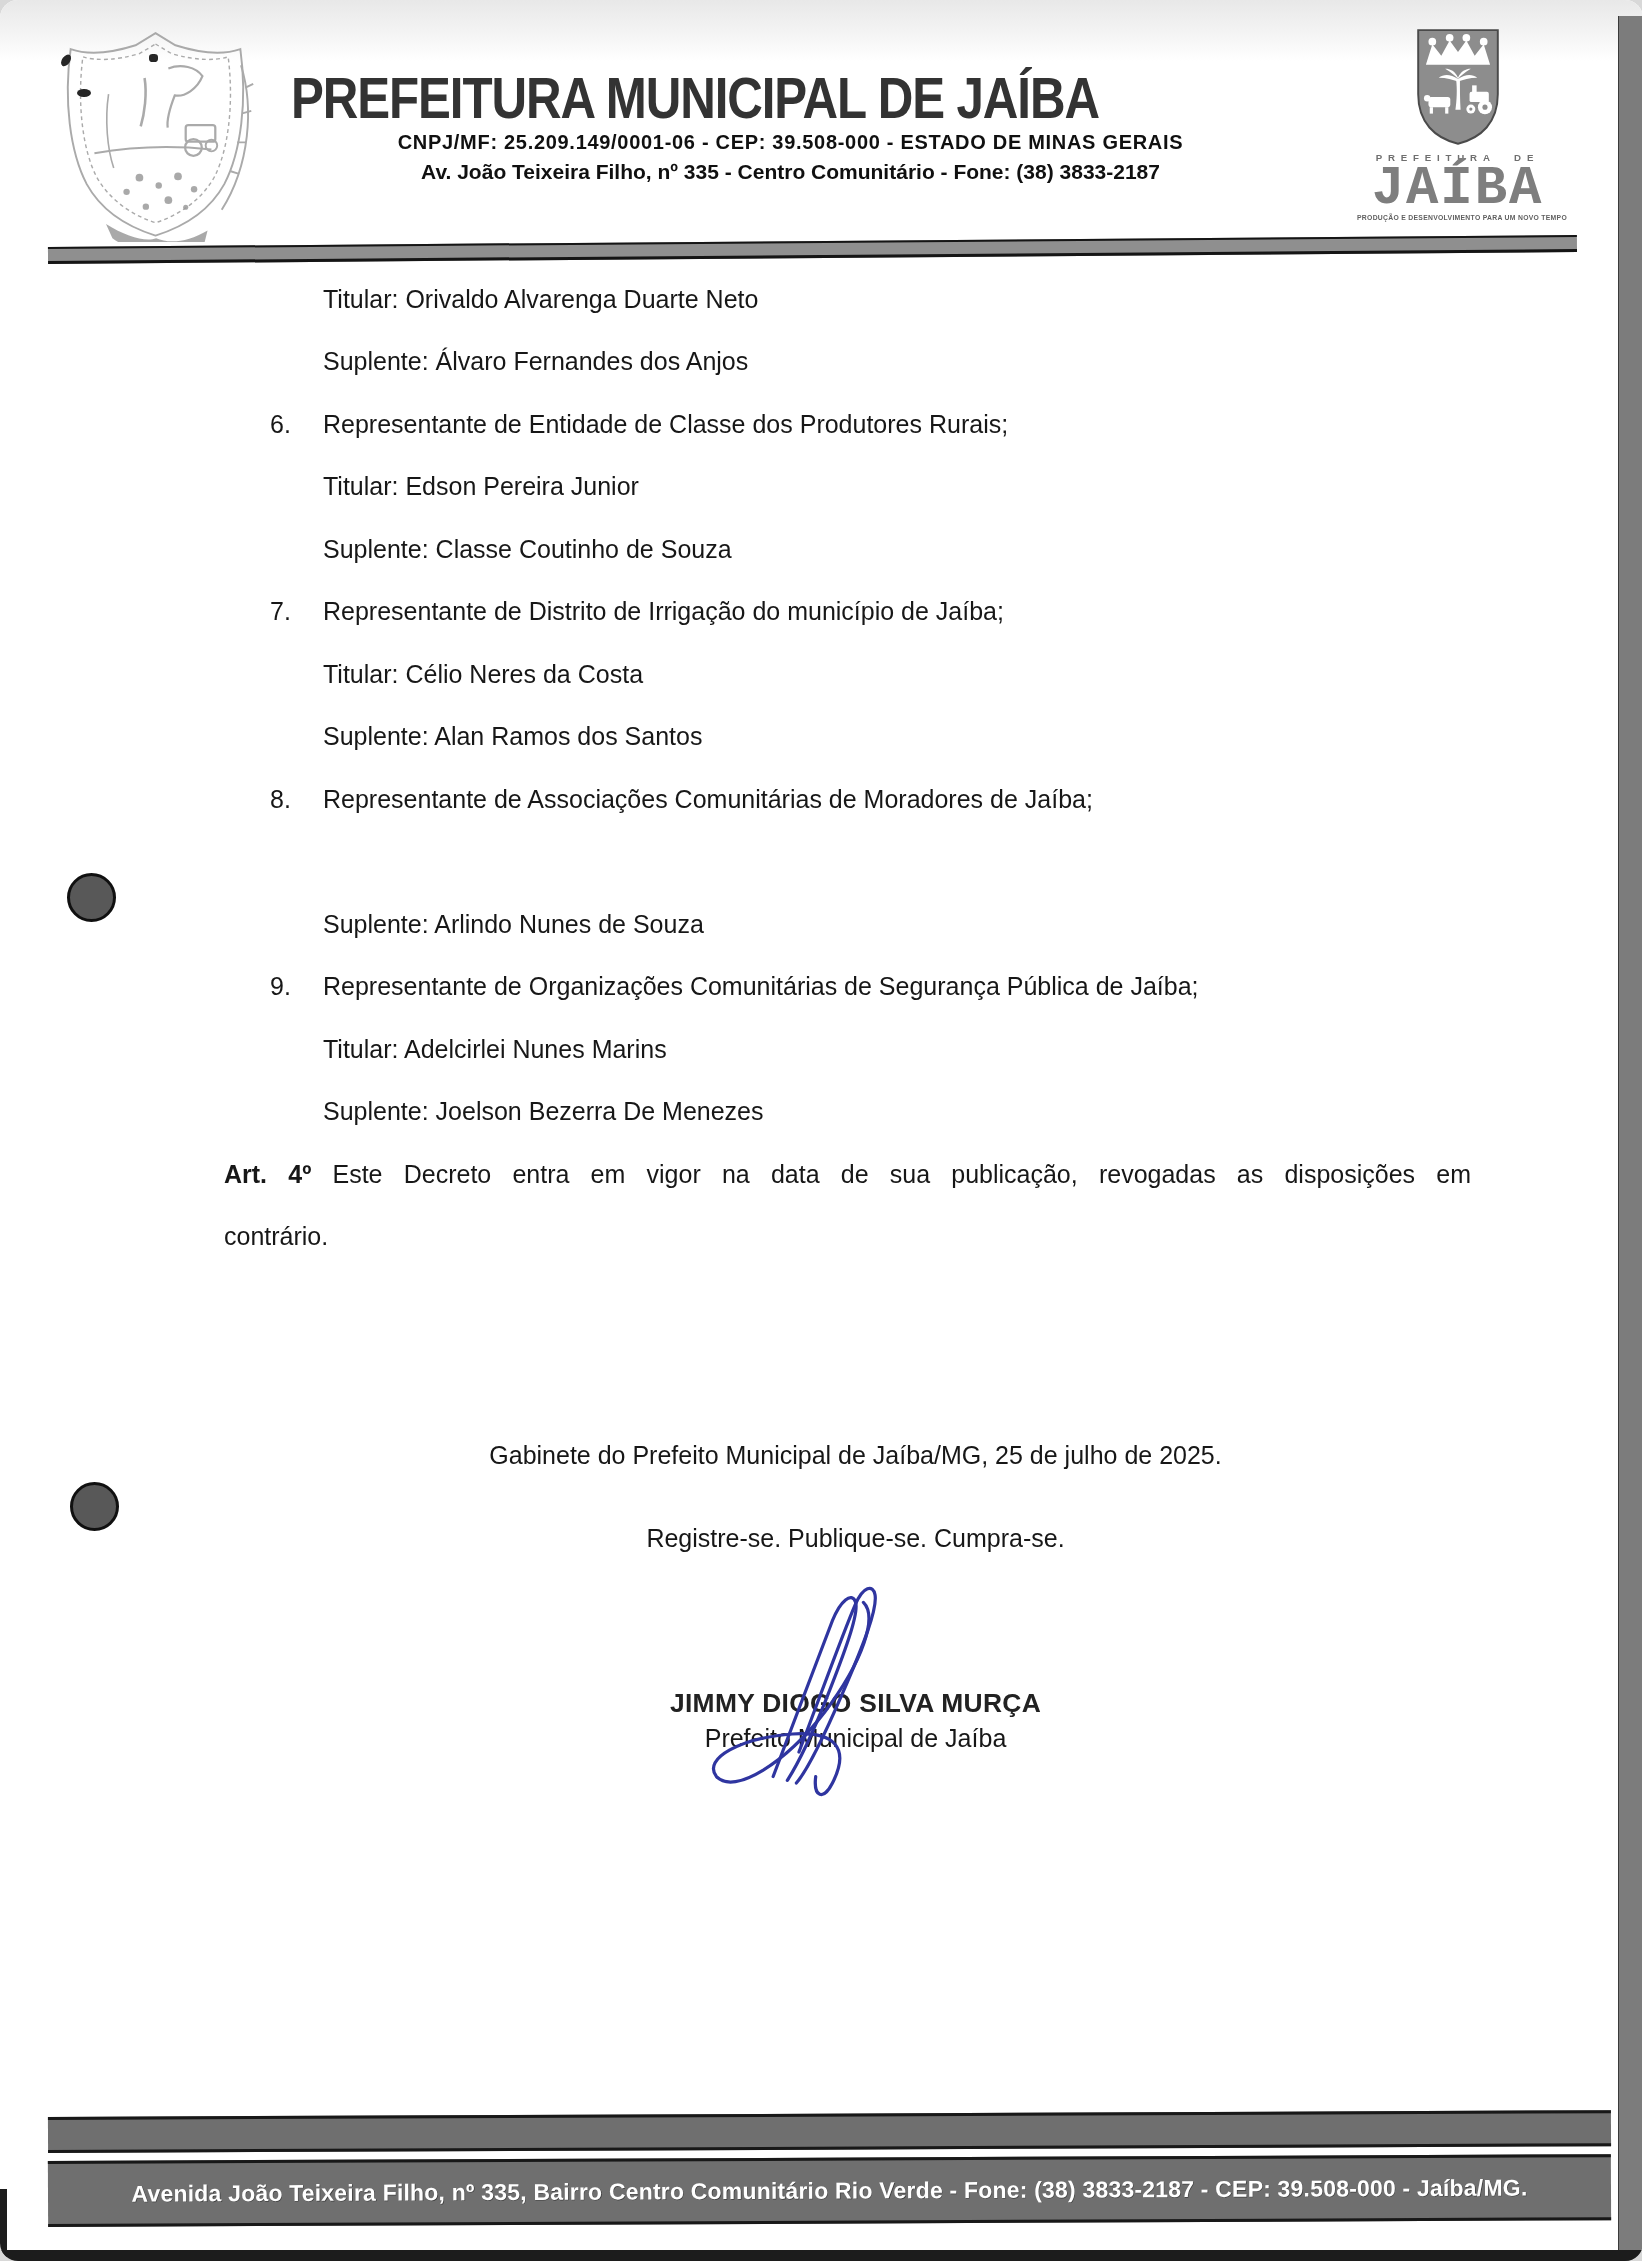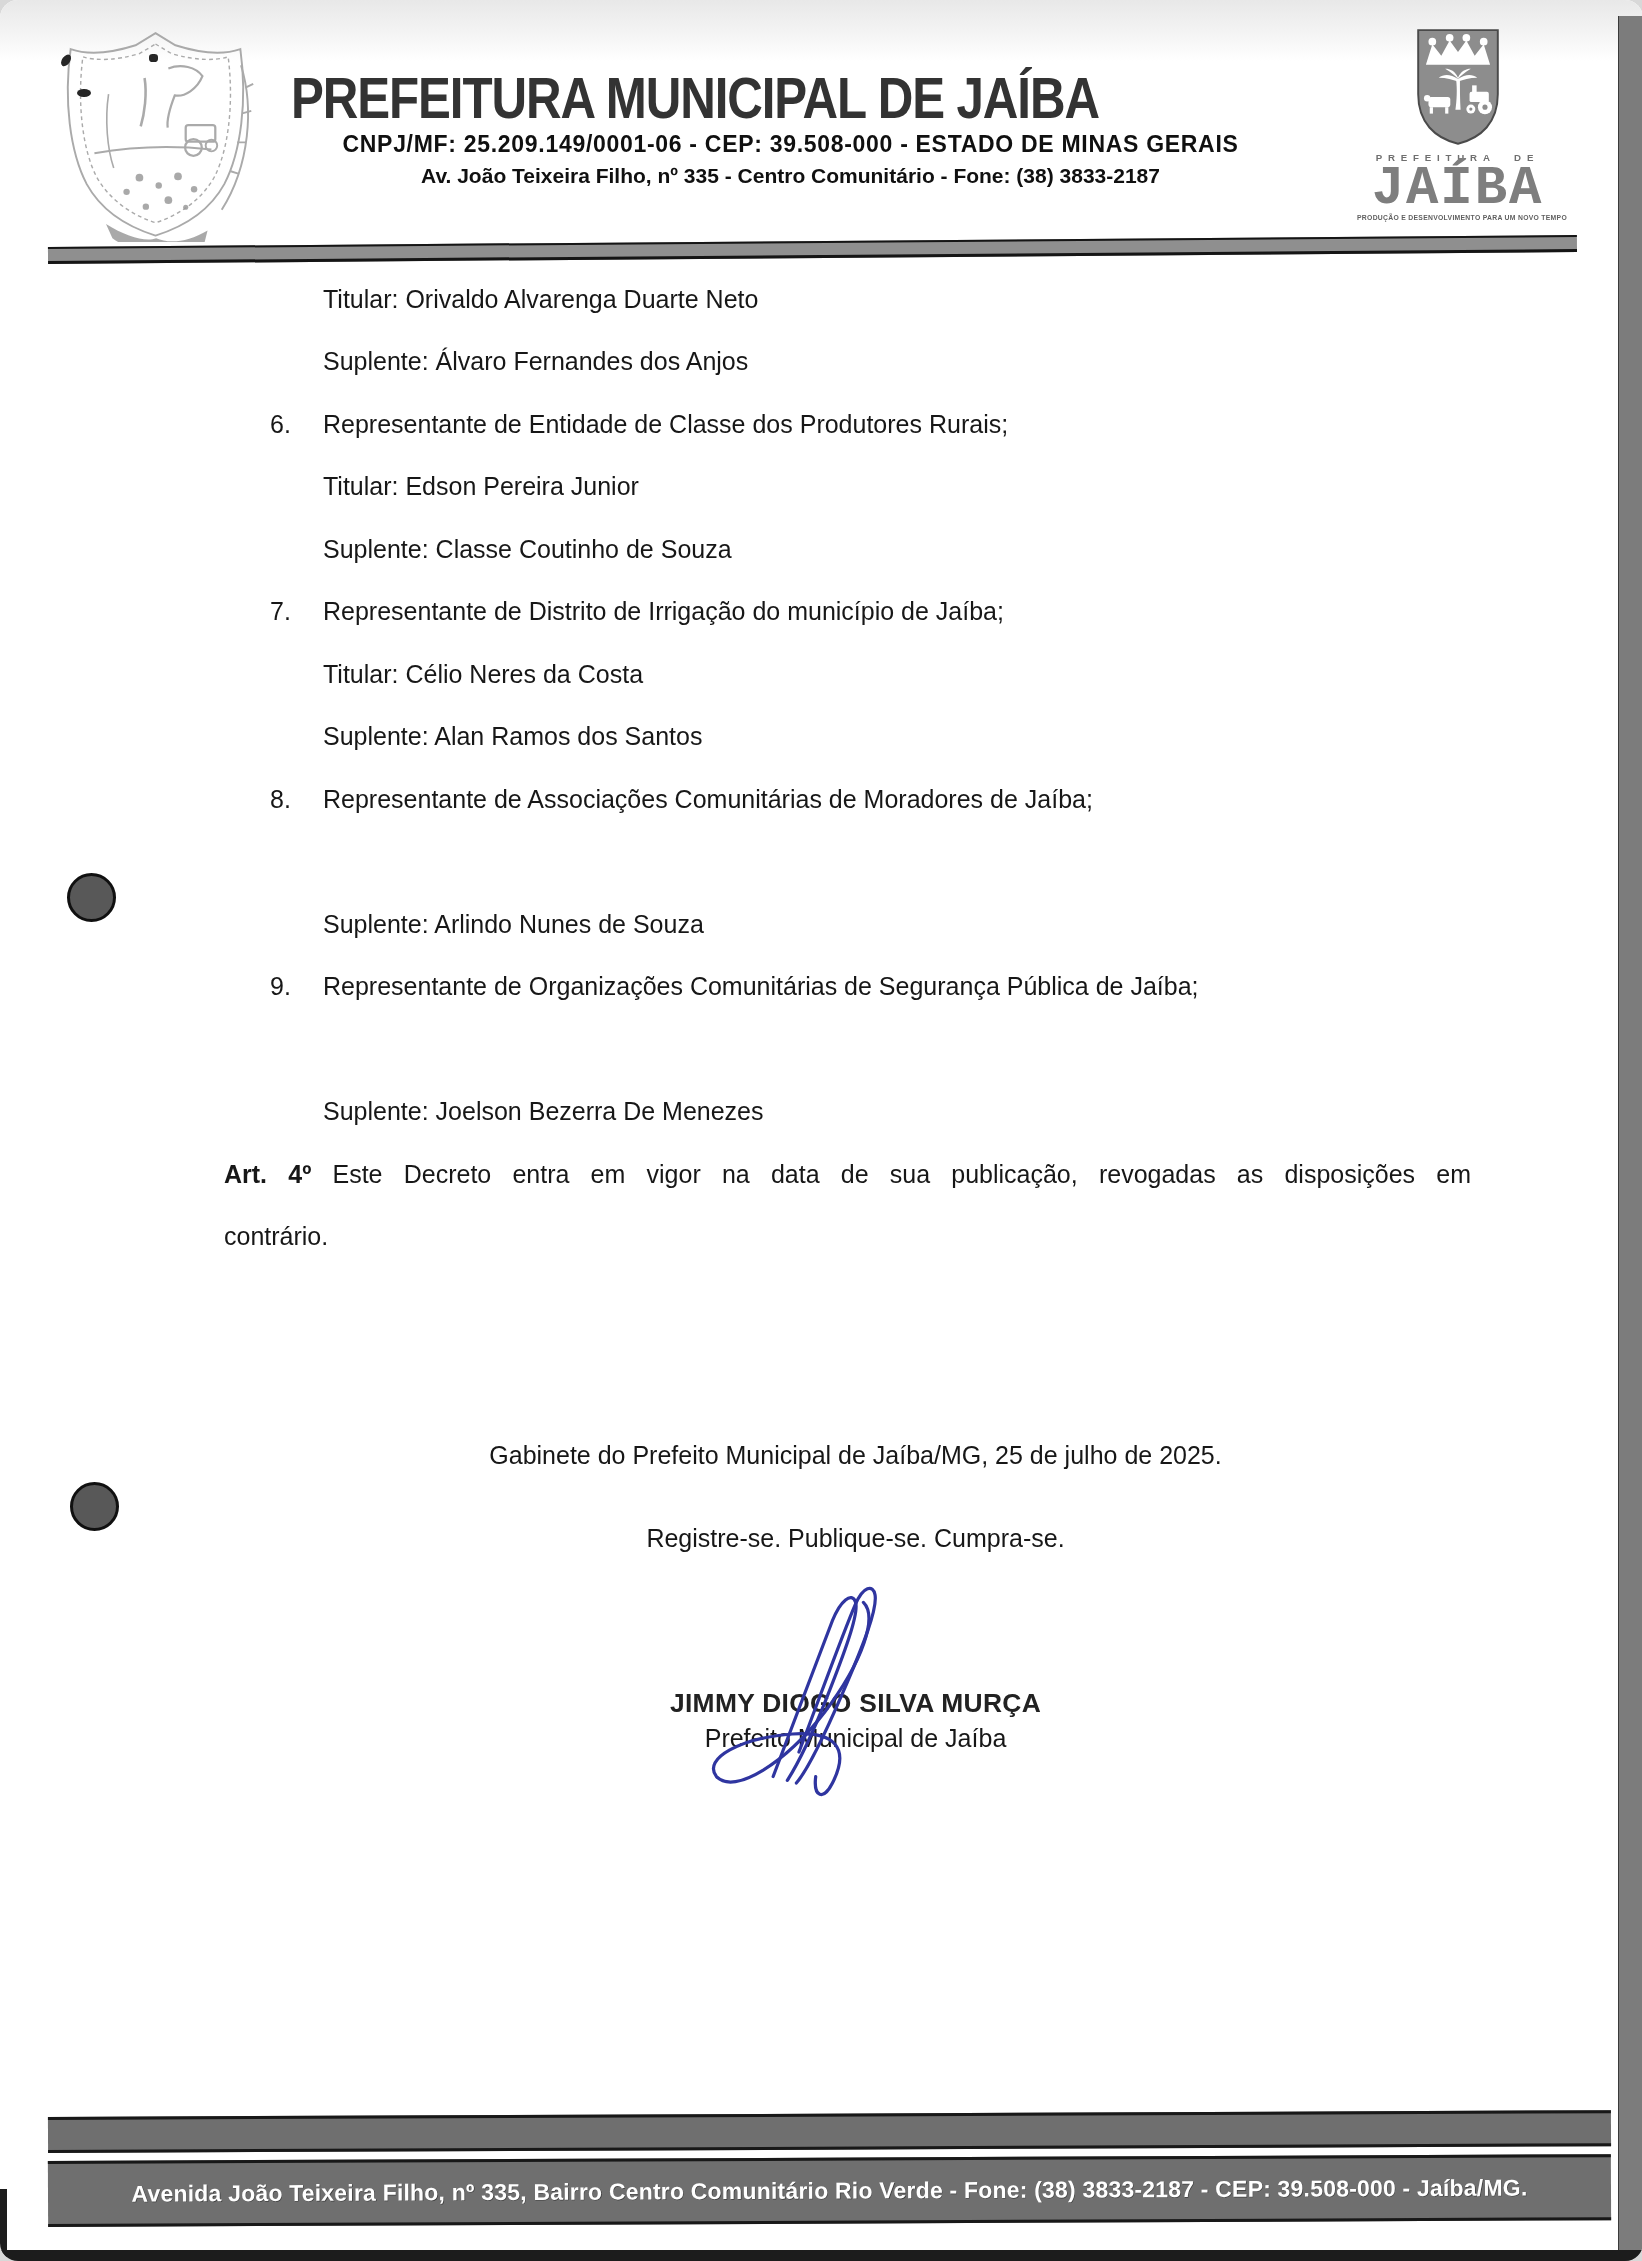--- a/index.html
+++ b/index.html
@@ -16,21 +16,21 @@
   #punch-2{left:70px;top:1482px;}
   .speck{background:#262626;border-radius:50%;z-index:3;}
   #speck-1{left:62px;top:54px;width:8.4px;height:13px;transform:rotate(35deg);}
   #speck-2{left:77px;top:89px;width:14px;height:8.4px;}
   #speck-3{left:149px;top:54px;width:9px;height:7.7px;border-radius:40%;}
   
   #crest{left:49px;top:17px;z-index:2;}
   #hdr-title{left:291px;top:64px;font-size:58px;font-weight:bold;letter-spacing:-1.3px;color:#333;
              white-space:nowrap;transform:scaleX(0.85);transform-origin:left top;z-index:2;}
   #hdr-sub{left:283px;top:131px;width:1015px;text-align:center;z-index:2;}
-  #hdr-sub1{font-size:23px;font-weight:bold;letter-spacing:0.7px;color:#101010;}
+  #hdr-sub1{font-size:20px;font-weight:bold;letter-spacing:0.7px;color:#101010;}
   #hdr-sub2{margin-top:6.4px;font-size:21px;font-weight:bold;color:#101010;}
   #logo{left:1357px;top:24.5px;width:201px;text-align:center;z-index:2;color:#7e7e7e;}
   #logo-overline{margin-top:5.2px;font-size:9.7px;font-weight:bold;letter-spacing:5.8px;word-spacing:10.3px;color:#6f6f6f;white-space:nowrap;}
   #logo-name{font-size:54px;font-weight:bold;letter-spacing:1.9px;line-height:0.95;color:#7e7e7e;font-family:Liberation Mono, monospace;}
   #logo-tagline{font-size:6.8px;font-weight:bold;letter-spacing:0.3px;color:#5f5f5f;white-space:nowrap;}
   #divider{left:48px;top:247px;width:1529px;height:17px;background:#8f8f8f;border-top:2.6px solid #151515;
            border-bottom:3.2px solid #151515;transform:rotate(-0.45deg);transform-origin:left center;box-sizing:border-box;z-index:2;}
   
   #doc{left:224px;top:285px;width:1247px;height:979px;z-index:2;font-size:25px;}
   .row{position:absolute;left:0;width:1247px;height:32px;white-space:nowrap;}
@@ -150,20 +150,21 @@
     <div class="row" style="top:500px">
       <span class="num">8.</span>
       <span class="itext">Representante de Associações Comunitárias de Moradores de Jaíba;</span>
     </div>
     <div class="row indent" style="top:625px"><span>Suplente: Arlindo Nunes de Souza</span></div>
 
     <div class="row" style="top:687px">
       <span class="num">9.</span>
       <span class="itext">Representante de Organizações Comunitárias de Segurança Pública de Jaíba;</span>
     </div>
+    <div class="row indent" style="top:750px"><span>Titular: Adelcirlei Nunes Marins</span></div>
     <div class="row indent" style="top:812px"><span>Suplente: Joelson Bezerra De Menezes</span></div>
 
     <div class="row art" style="top:875px"><span class="b">Art. 4º</span> <span>Este Decreto entra em vigor na data de sua publicação, revogadas as disposições em</span></div>
     <div class="row" style="top:937px"><span>contrário.</span></div>
   </div>
 
   <div id="place-date" class="abs center-line">Gabinete do Prefeito Municipal de Jaíba/MG, 25 de julho de 2025.</div>
   <div id="order-line" class="abs center-line">Registre-se. Publique-se. Cumpra-se.</div>
 
   <svg id="signature" class="abs" width="245" height="219" viewBox="0 0 380 330">

